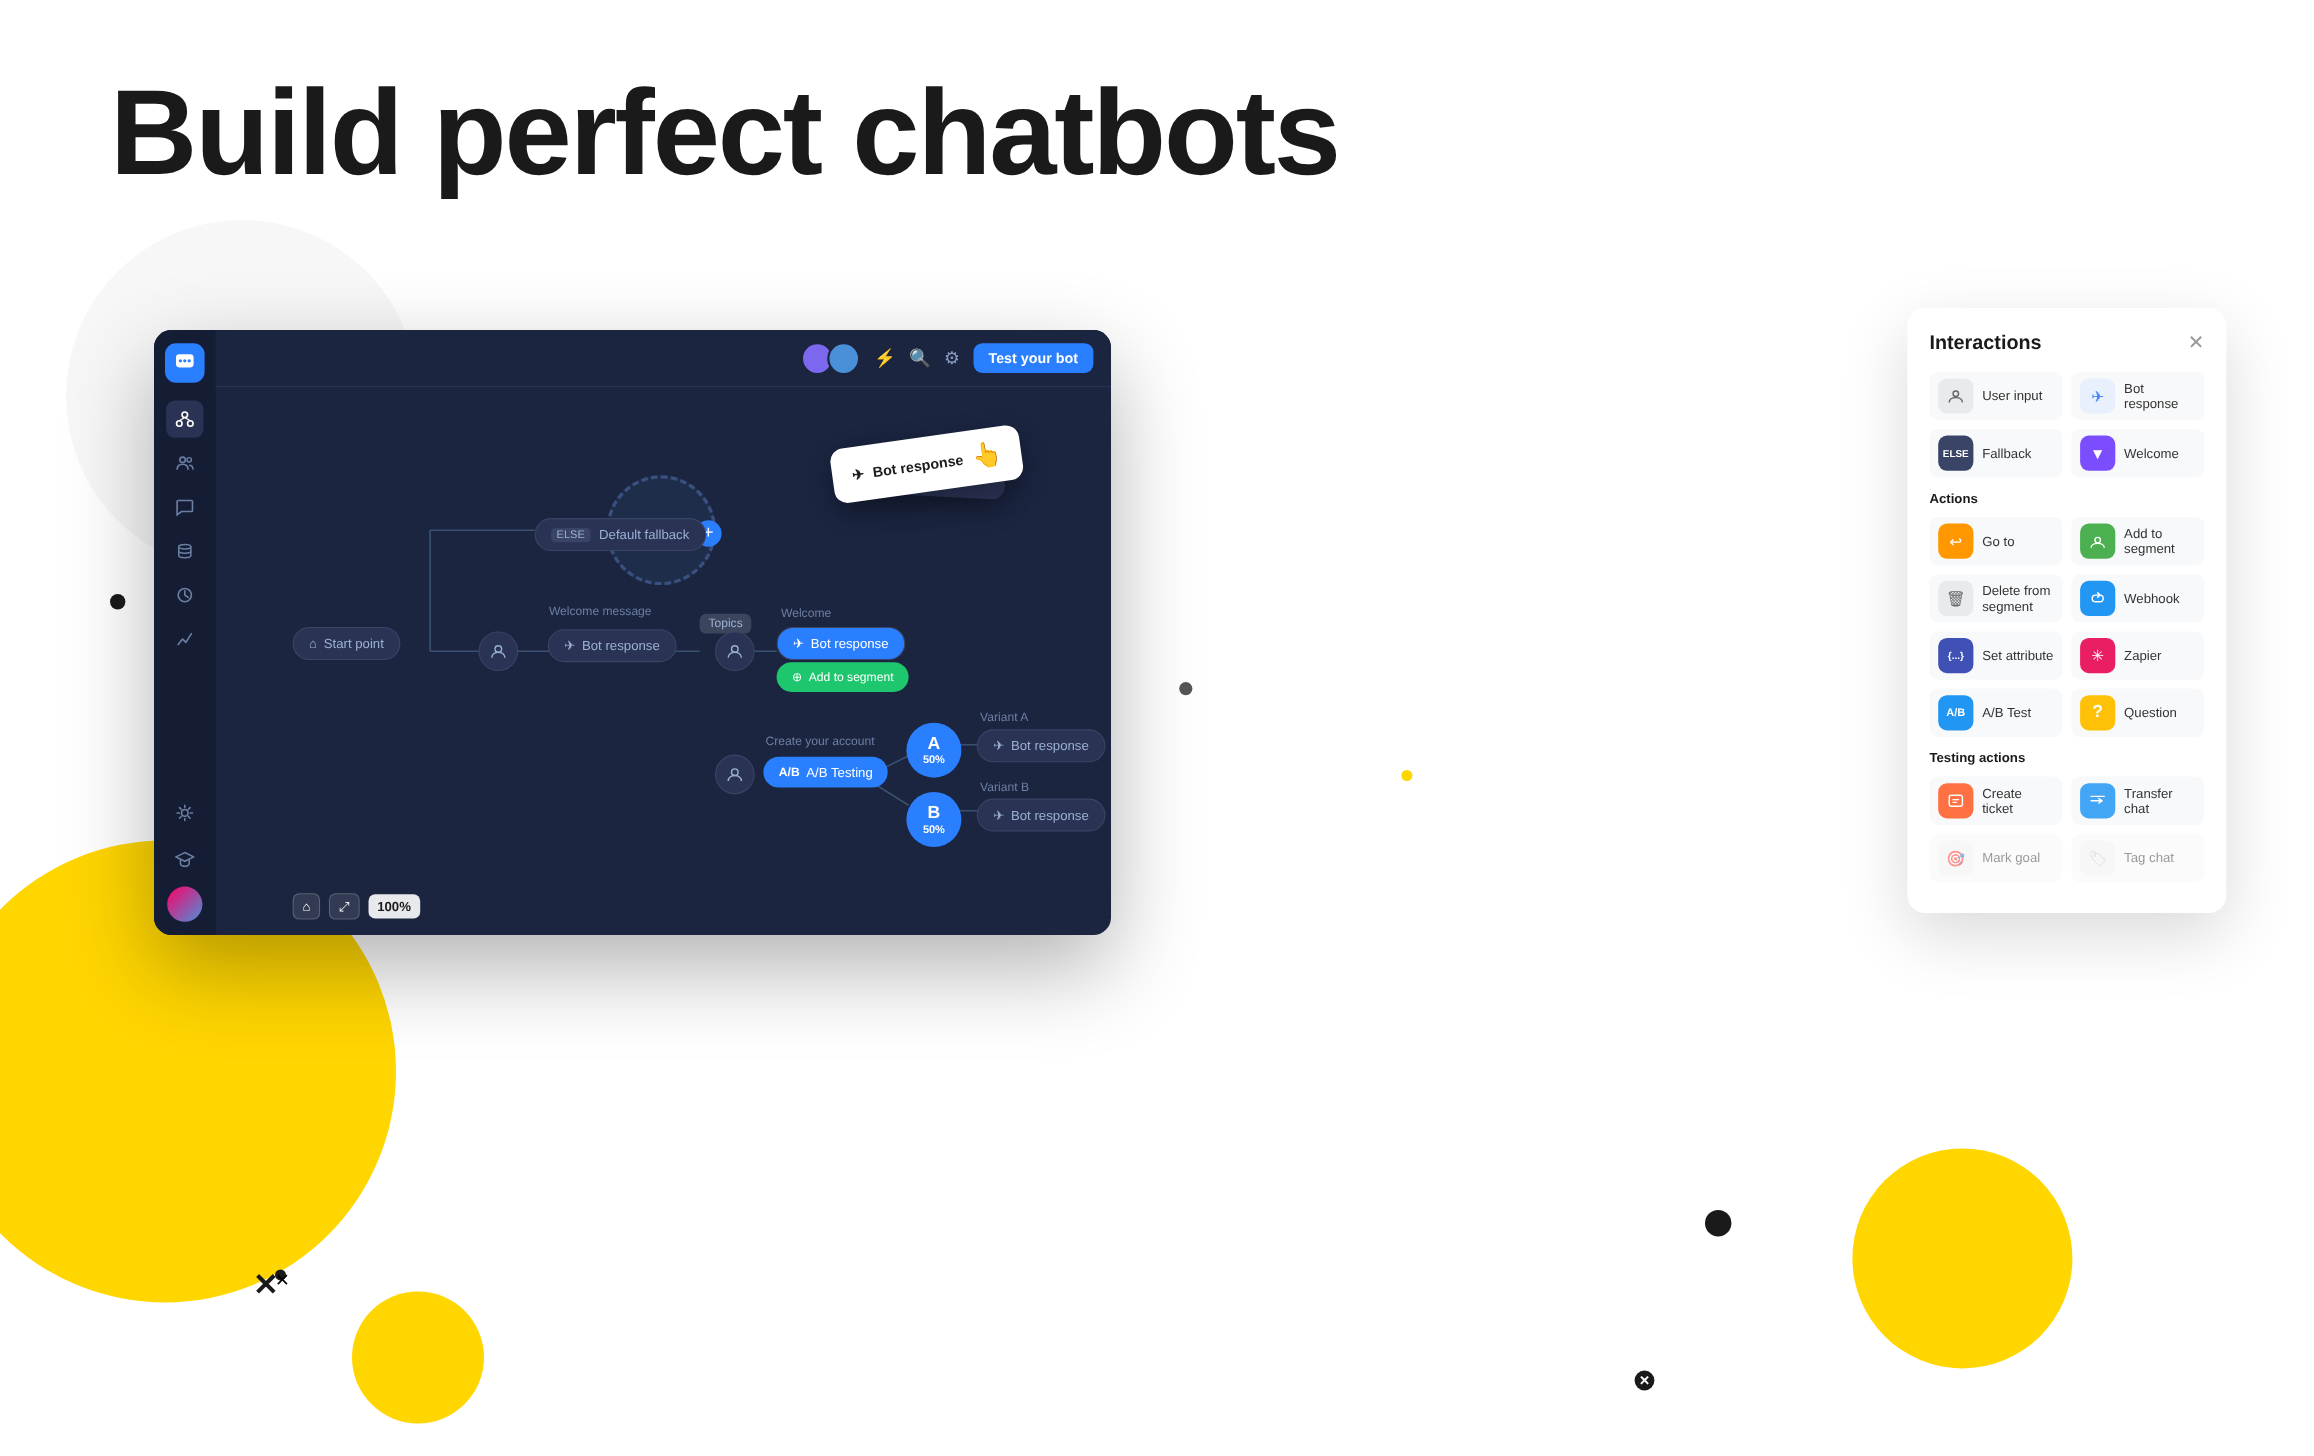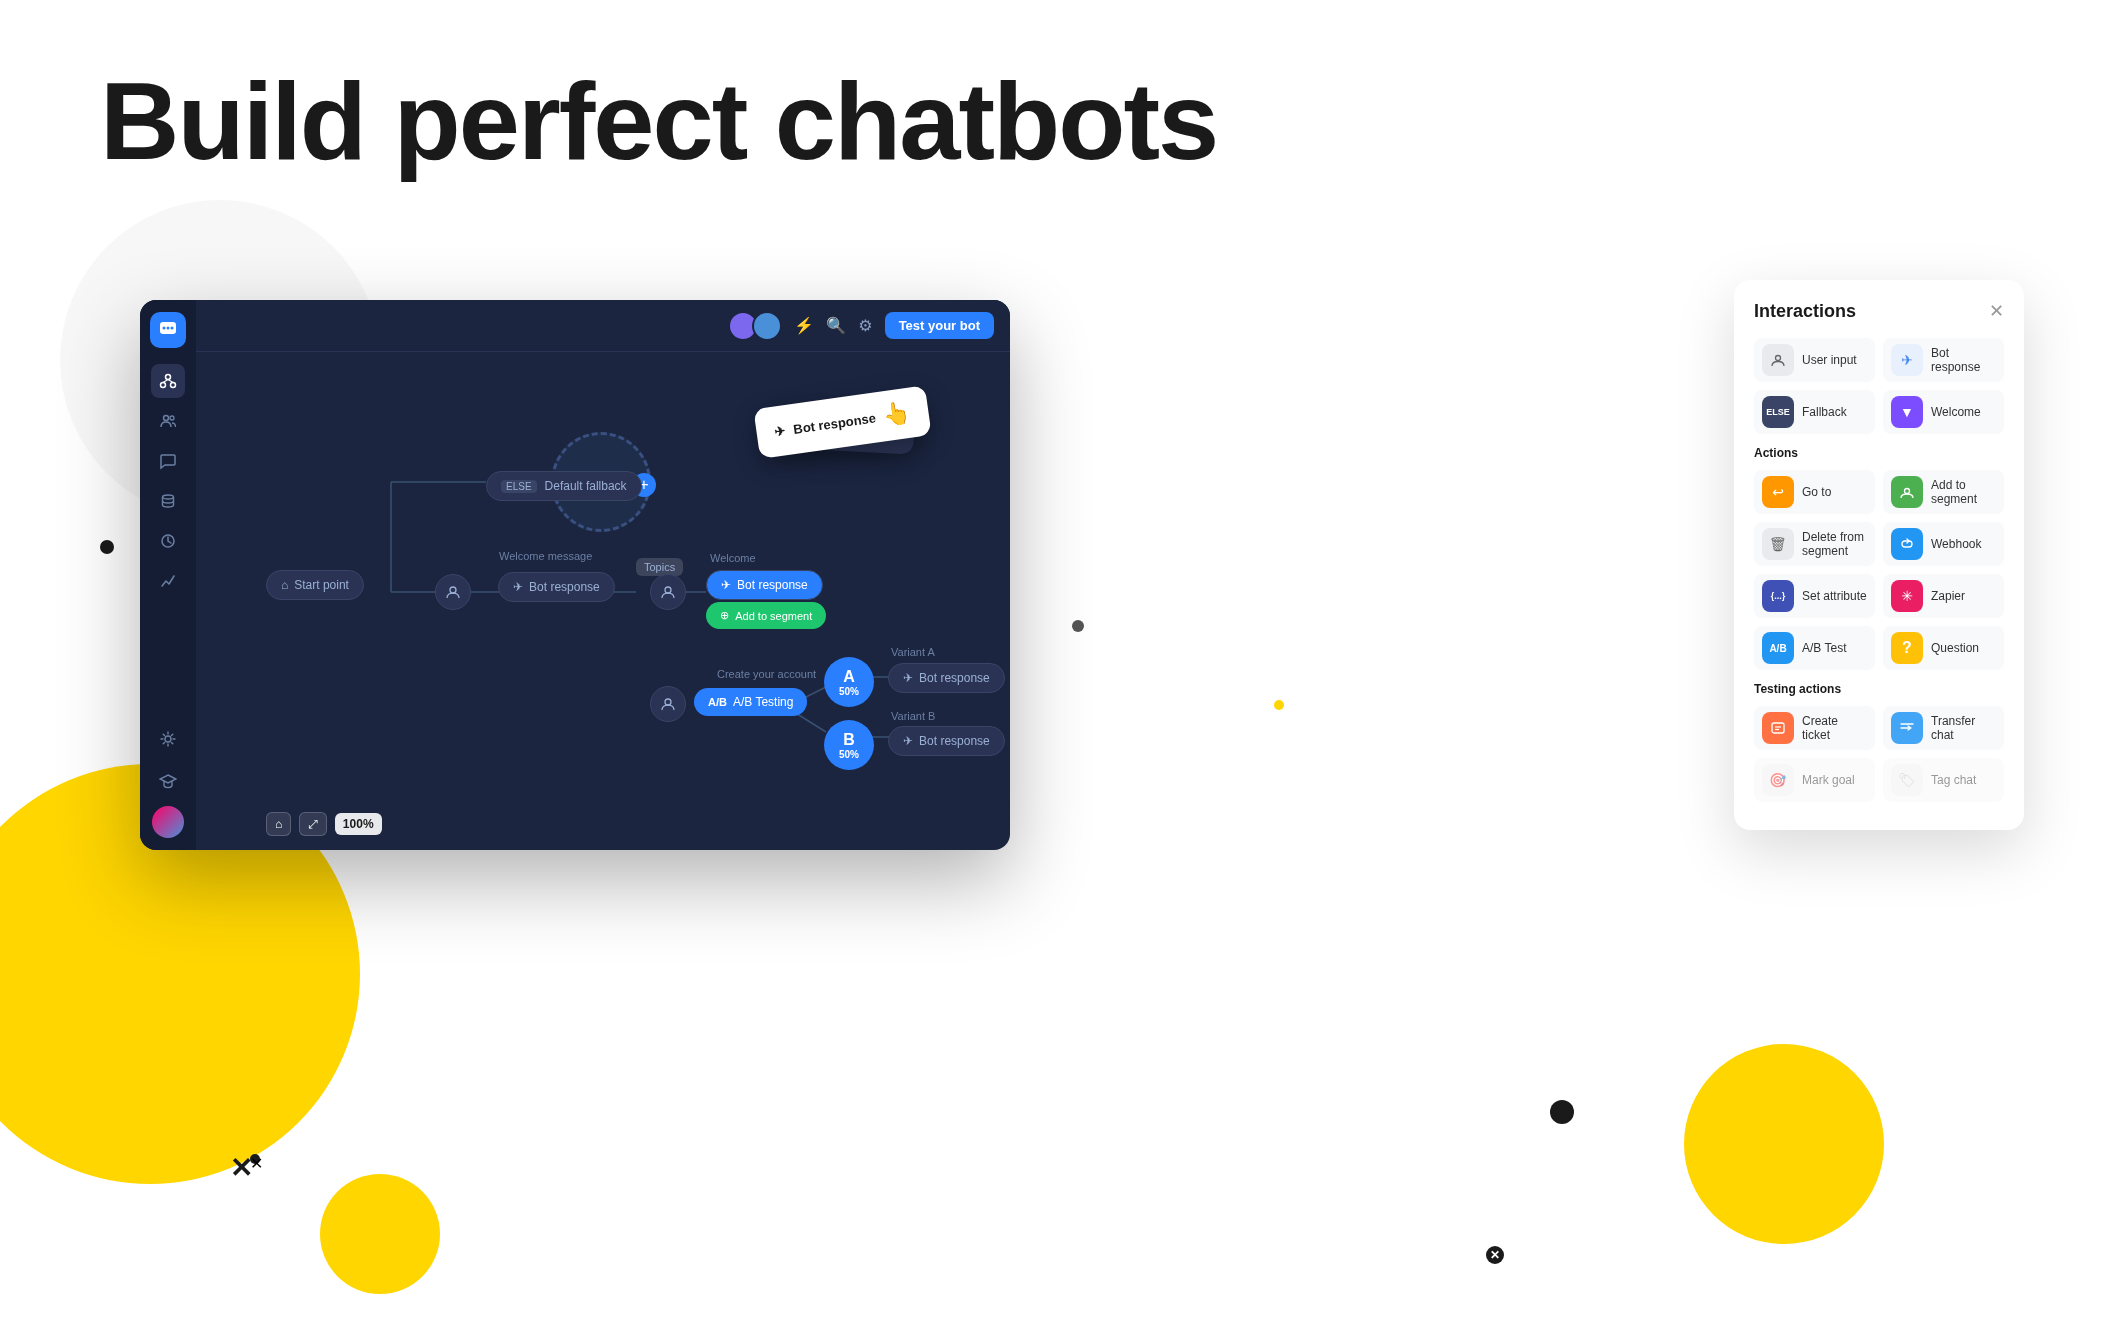--- a/index.html
+++ b/index.html
@@ -573,21 +573,21 @@
       <span>Add to segment</span>
     </div>
 
     <div class="node-circle" style="left:454px;top:334px;">
       <svg width="16" height="16" viewBox="0 0 16 16" fill="none">
         <circle cx="8" cy="6" r="3" stroke="#9ab0d4" stroke-width="1.3"></circle>
         <path d="M2 14c0-3 2.7-5 6-5s6 2 6 5" stroke="#9ab0d4" stroke-width="1.3"></path>
       </svg>
     </div>
 
-    <div class="node-label" style="left:500px;top:316px;margin-left:21px;">Create your account</div>
+    <div class="node-label" style="left:500px;top:316px;">Create your account</div>
 
     <div class="node node-ab" style="left:498px;top:336px;border-radius:20px;">
       <span style="font-size:11px;font-weight:700;">A/B</span>
       <span>A/B Testing</span>
     </div>
 
     <div class="node-variant" style="left:628px;top:305px;background:#2a7fff;">
       <span>A</span>
       <span style="font-size:10px;">50%</span>
     </div>

